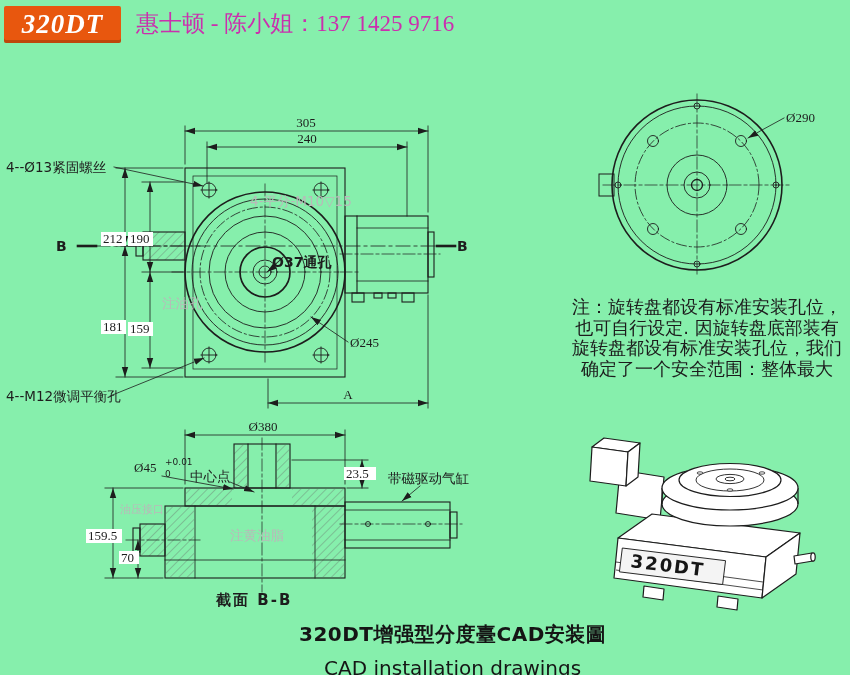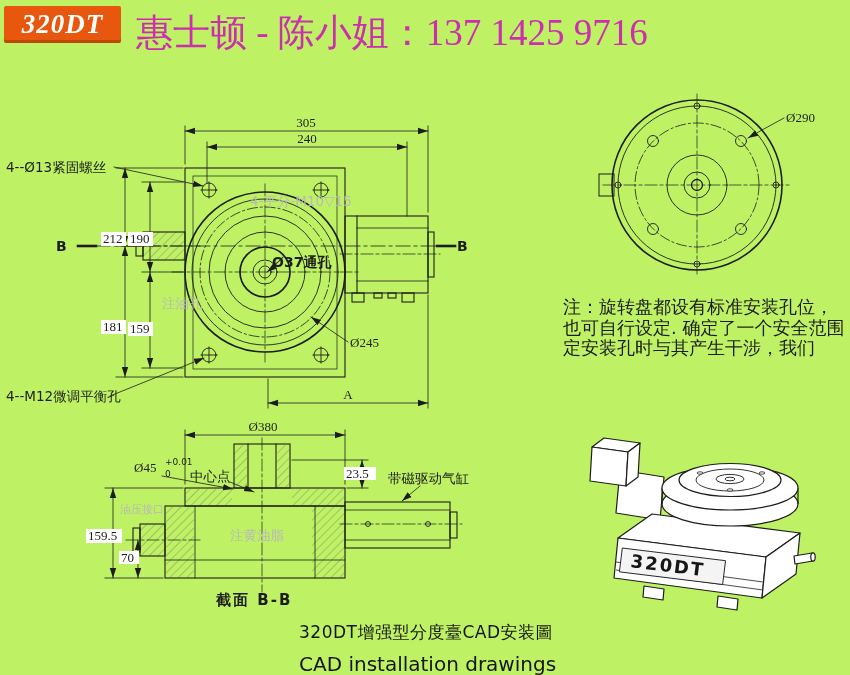--- a/index.html
+++ b/index.html
@@ -1,32 +1,32 @@
 <!DOCTYPE html>
 <html><head>
 <meta charset="utf-8">
 <style>
   html,body{margin:0;padding:0;}
   body{width:850px;height:675px;background:#ffffff;position:relative;overflow:hidden;
        font-family:"DejaVu Sans",sans-serif;}
-  .page{position:absolute;inset:0;background:#bef264;}
+  .page{position:absolute;inset:0;background:#86efac;text-align:center;}
 
   .badge{position:absolute;left:4px;top:6px;width:117px;height:37px;background:#e8570e;
          color:#fff;font-style:italic;font-weight:bold;font-size:27px;
          font-family:"Liberation Serif",serif;display:flex;align-items:center;justify-content:center;
          letter-spacing:1px;border-radius:2px;box-shadow:inset 0 -3px 0 rgba(0,0,0,.18);}
-  .contact{position:absolute;left:136px;top:8px;font-size:37px;color:#cb2fae;
+  .contact{position:absolute;left:136px;top:8px;font-size:23px;color:#cb2fae;
            font-family:"Liberation Serif",serif;white-space:nowrap;}
 
   svg.draw{position:absolute;left:0;top:0;}
 
   .notes{position:absolute;left:563px;top:297px;width:288px;font-size:18px;
          line-height:20.5px;color:#1c1c1c;}
   .caption{position:absolute;left:299px;top:621px;color:#151515;}
-  .cap-cn{font-size:17px;font-weight:normal;letter-spacing:.5px;}
+  .cap-cn{font-size:20px;font-weight:bold;letter-spacing:.5px;}
   .cap-en{font-size:20px;margin-top:8px;}
 
   
   .t{fill:#1d1d1d;font-family:"DejaVu Sans",sans-serif;}
   .dim{font-size:13px;font-family:"Liberation Serif",serif;}
   .lbl{font-size:13.5px;}
   .big{font-size:14px;font-weight:bold;}
   .sm{font-size:9px;}
   .wm{fill:#b9b9b9;}
   .sec{font-size:15px;font-weight:bold;letter-spacing:2px;}
@@ -311,22 +311,23 @@
 
       <g transform="rotate(7 670 570)">
         <rect x="620" y="554" width="104" height="24" fill="#f4f4f4" stroke="#1d1d1d" stroke-width="0.9"></rect>
       </g>
     </g>
     <text class="iso-label" transform="rotate(7 670 570)" x="630" y="572">320DT</text>
   </svg>
 
   <div class="notes">
     <div>注：旋转盘都设有标准安装孔位，</div>
-    <div>也可自行设定. 确定了一个安全范围</div>
-    <div>定安装孔时与其产生干涉，我们</div>
+    <div>也可自行设定. 因旋转盘底部装有</div>
+    <div>旋转盘都设有标准安装孔位，我们</div>
+    <div>确定了一个安全范围：整体最大</div>
   </div>
 
   <div class="caption">
     <div class="cap-cn">320DT增强型分度臺CAD安装圖</div>
     <div class="cap-en">CAD installation drawings</div>
   </div>
 
 </div>
 
 </body></html>

